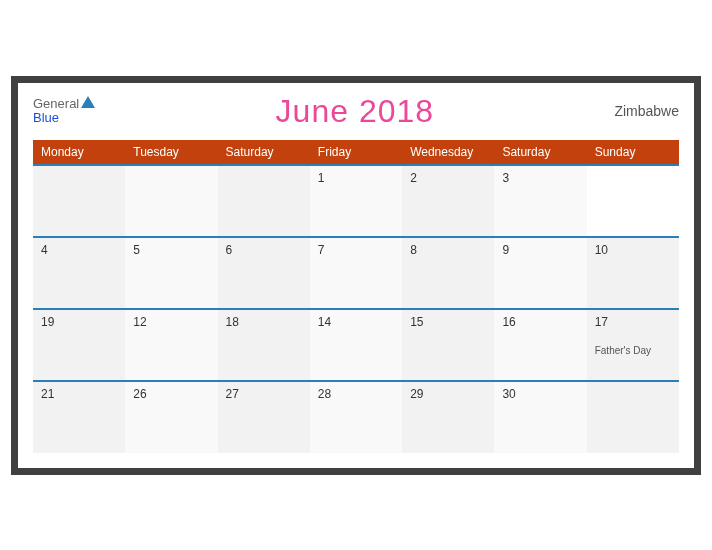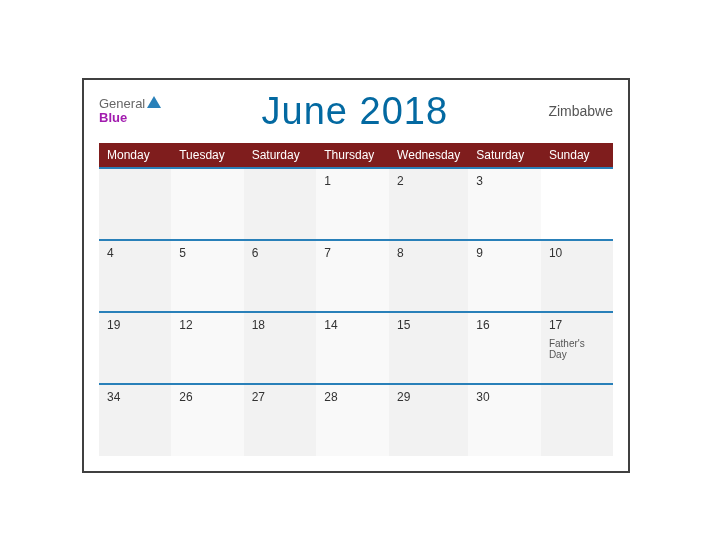--- a/index.html
+++ b/index.html
@@ -6,23 +6,23 @@
     body {
       width: 712px;
       height: 550px;
       background: #fff;
       font-family: Arial, sans-serif;
       display: flex;
       justify-content: center;
       align-items: center;
     }
     .calendar-wrapper {
-      width: 548px;
+      width: 690px;
       background: #fff;
-      border: 2px solid #404040;
+      border: 7px solid #404040;
       padding: 10px 15px 15px 15px;
     }
     .calendar-header {
       display: flex;
       align-items: center;
       justify-content: space-between;
       margin-bottom: 10px;
     }
     .logo-area {
       display: flex;
@@ -35,36 +35,36 @@
       height: 0;
       border-left: 7px solid transparent;
       border-right: 7px solid transparent;
       border-bottom: 12px solid #2980b9;
       margin-left: 2px;
       vertical-align: middle;
       position: relative;
       top: -2px;
     }
     .calendar-title {
-      font-size: 38px;
-      color: #0369a1;
+      font-size: 32px;
+      color: #ec4899;
       font-weight: normal;
       letter-spacing: 1px;
     }
     .calendar-country {
       font-size: 14px;
       color: #555;
       text-align: center;
     }
     .calendar-grid {
       width: 100%;
       border-collapse: collapse;
     }
     .calendar-grid thead tr {
-      background: #7f1d1d;
+      background: #c2410c;
     }
     .calendar-grid thead th {
       color: #fff;
       font-size: 12px;
       font-weight: normal;
       padding: 5px 8px;
       text-align: left;
       border: none;
       width: calc(100% / 7);
     }
@@ -91,34 +91,34 @@
     .day-number {
       display: block;
       font-size: 12px;
       color: #333;
       margin-bottom: 2px;
     }
     .day-event {
       display: block;
       font-size: 10px;
       color: #555;
-      margin-top: 6px;
+      margin-top: 16px;
     }
     .logo-row {
       display: flex;
       align-items: center;
     }
     .logo-text-general {
       font-size: 13px;
       color: #666;
     }
     .logo-text-blue {
       font-size: 13px;
-      color: #a21caf;
-      font-weight: bold;
+      color: #1d4ed8;
+      font-weight: normal;
     }
   </style>
 </head>
 <body>
 
 <div class="calendar-wrapper">
   <div class="calendar-header">
     <div class="logo-area">
       <div class="logo-row">
         <span class="logo-text-general">General</span>
@@ -129,21 +129,21 @@
     <div class="calendar-title">June 2018</div>
     <div class="calendar-country">Zimbabwe</div>
   </div>
 
   <table class="calendar-grid">
     <thead>
       <tr>
         <th>Monday</th>
         <th>Tuesday</th>
         <th>Saturday</th>
-        <th>Thursday</th>
+        <th>Friday</th>
         <th>Wednesday</th>
         <th>Saturday</th>
         <th>Sunday</th>
       </tr>
     </thead>
     <tbody id="calendar-body">
     <tr>
           <td></td>
           <td></td>
           <td></td>
@@ -199,21 +199,21 @@
           <td>
             <span class="day-number">16</span>
           </td>
           <td>
             <span class="day-number">17</span>
             <span class="day-event">Father's Day</span>
           </td>
         </tr>
         <tr>
           <td>
-            <span class="day-number">34</span>
+            <span class="day-number">21</span>
           </td>
           <td>
             <span class="day-number">26</span>
           </td>
           <td>
             <span class="day-number">27</span>
           </td>
           <td>
             <span class="day-number">28</span>
           </td>

